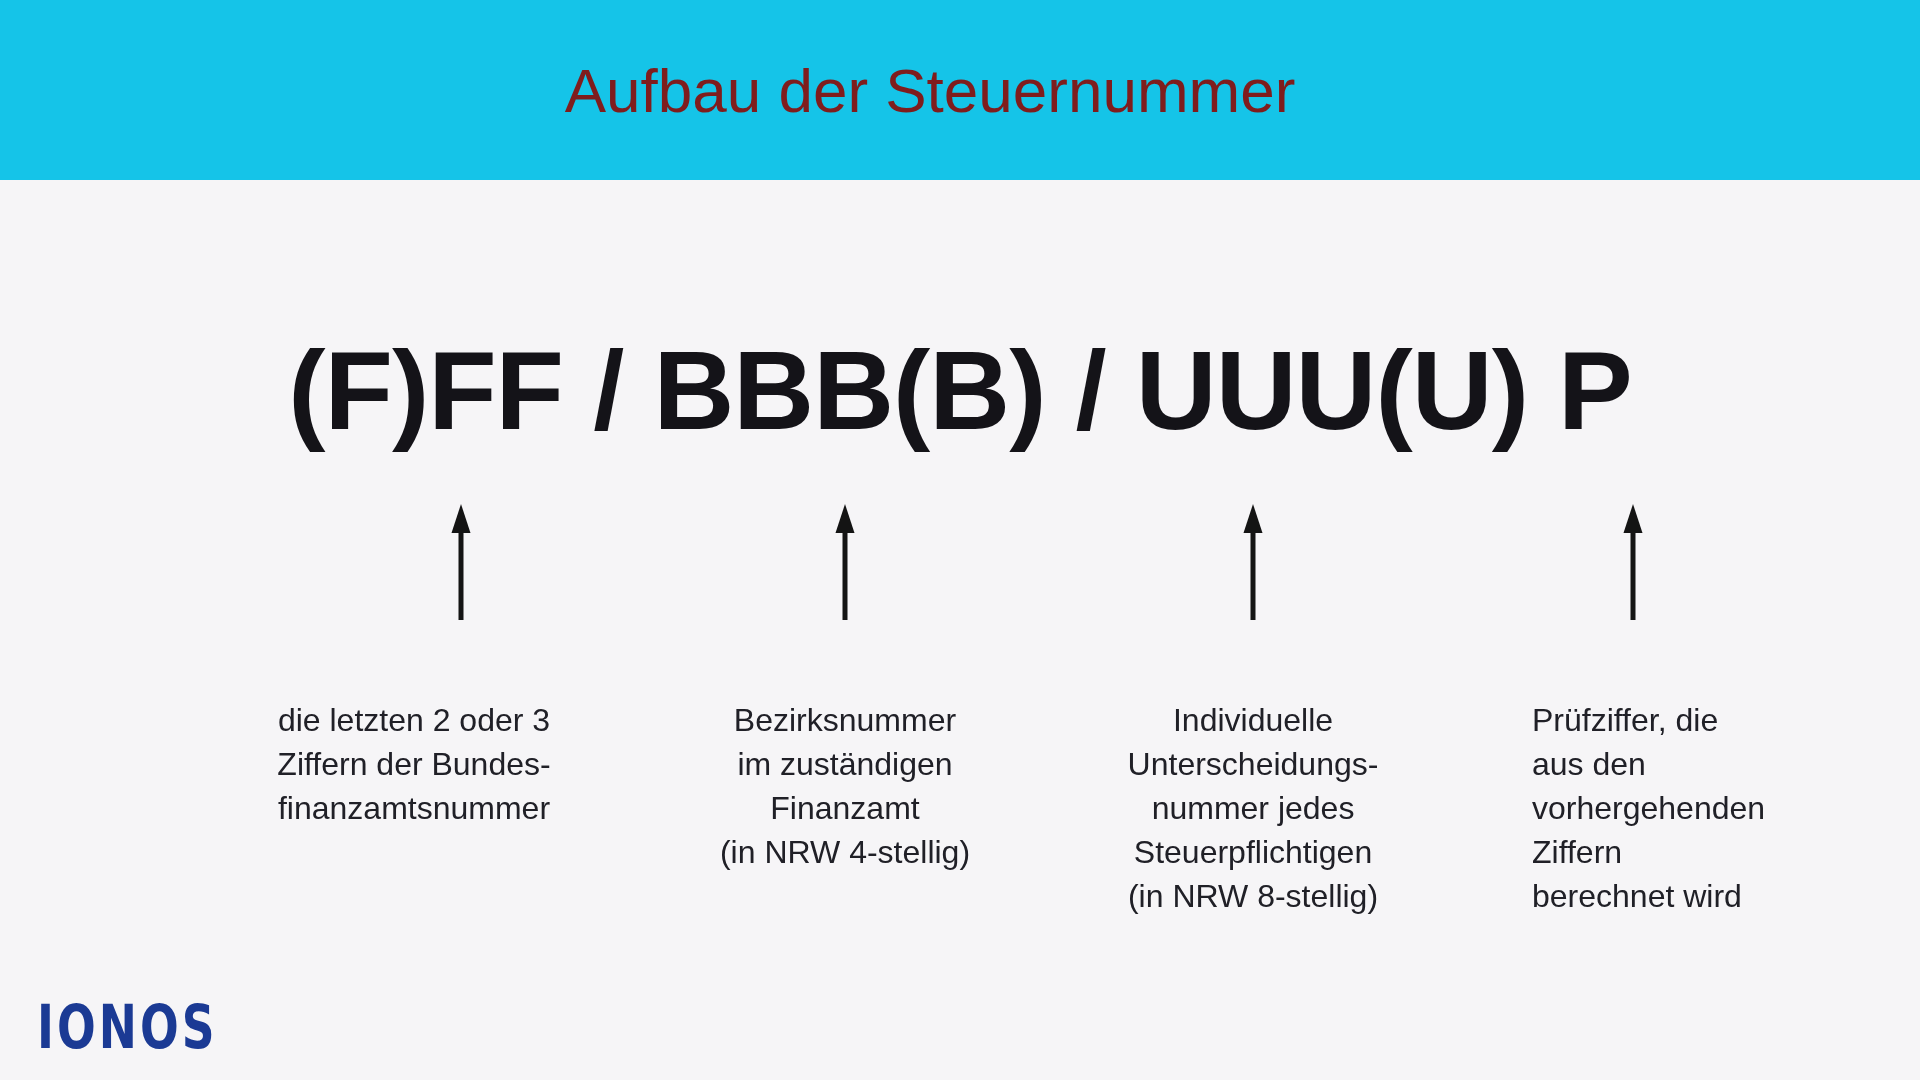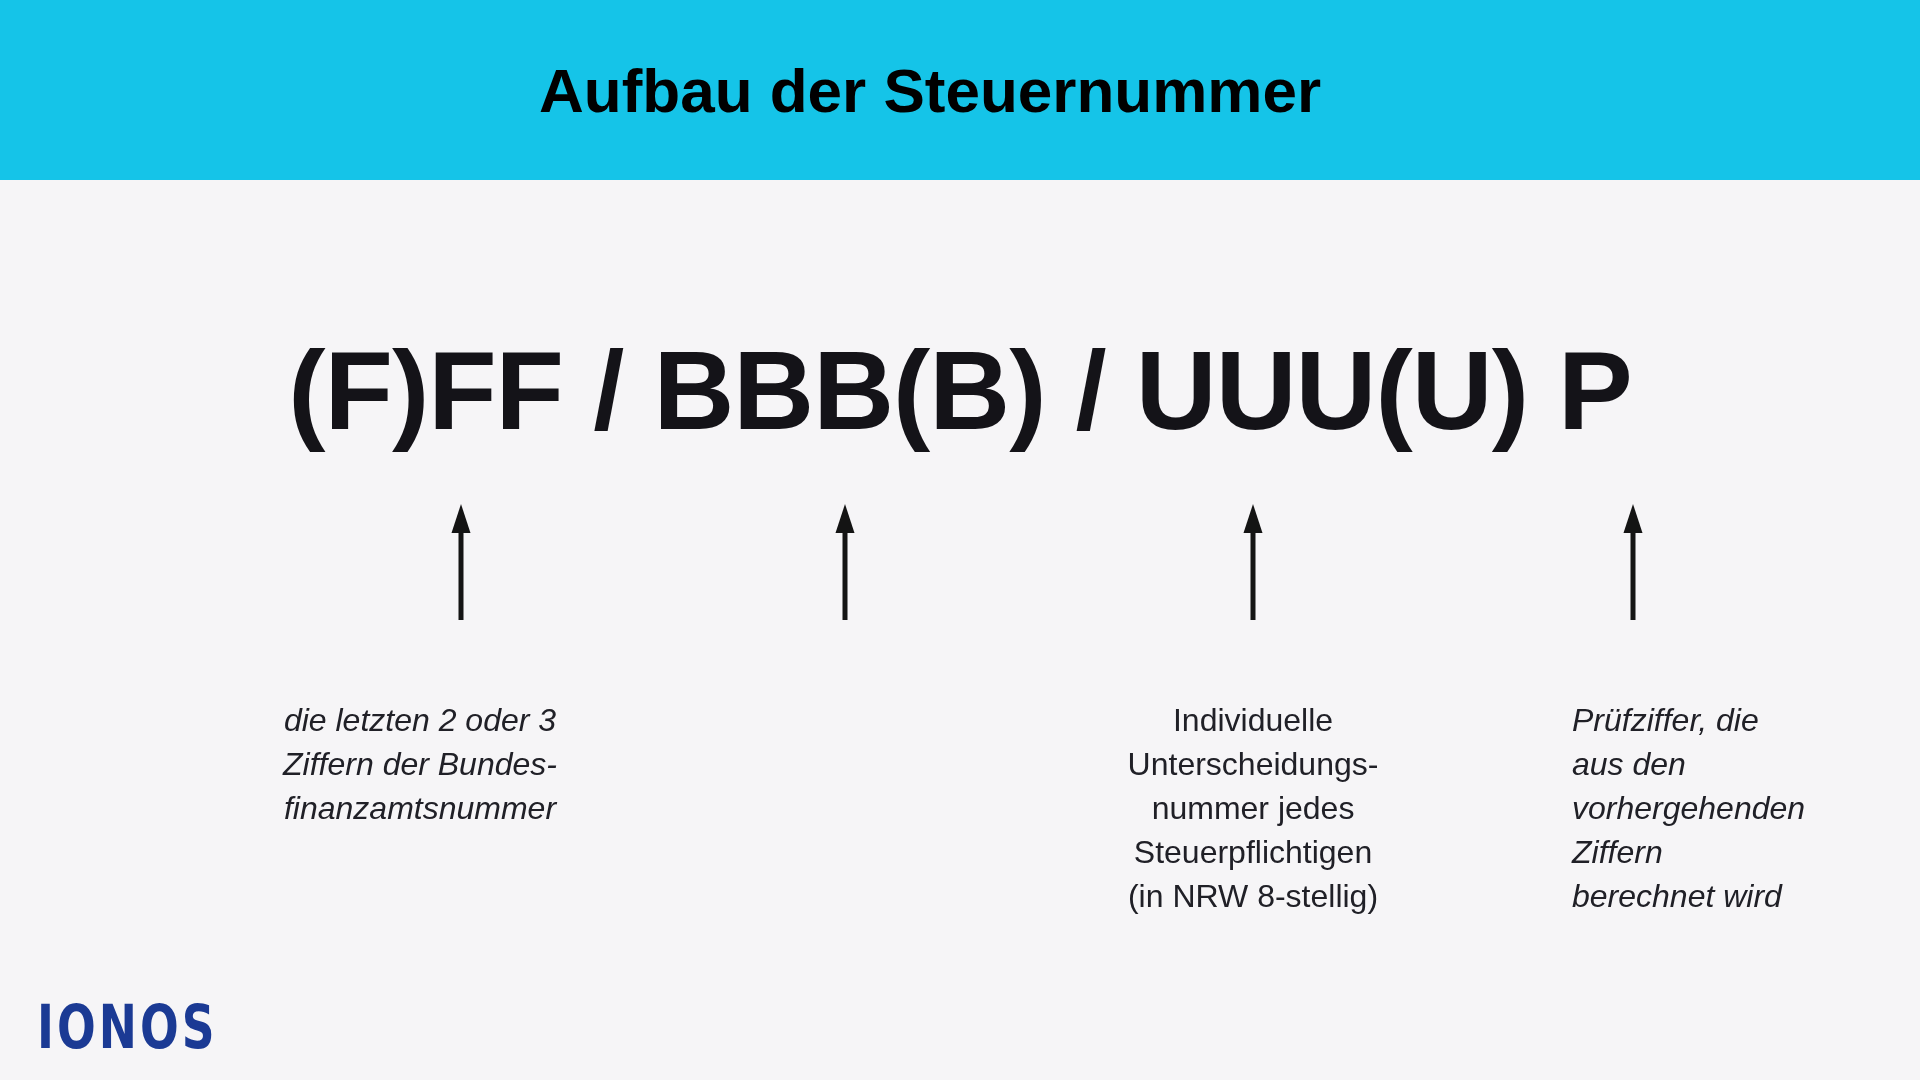--- a/index.html
+++ b/index.html
@@ -17,23 +17,23 @@
     position: absolute;
     top: 0; left: 0;
     width: 1920px;
     height: 180px;
     background: #15C4E8;
     display: flex;
     align-items: center;
     justify-content: center;
   }
   .header-title {
-    color: #000000;
+    color: #7f1d1d;
     font-size: 62px;
-    font-weight: bold;
+    font-weight: normal;
     letter-spacing: 0px;
     transform: translateX(-30px);
   }
 
   .formula {
     position: absolute;
     top: 292px;
     left: 0;
     width: 1920px;
     text-align: center;
@@ -60,24 +60,24 @@
   .annotation {
     position: absolute;
     top: 698px;
     font-size: 32px;
     line-height: 44px;
     color: #202027;
     white-space: pre-line;
   }
   .annotation.center { text-align: center; }
   .annotation.left   { text-align: left; }
-  .annotation-1 { left: 230px;  width: 380px; font-style: italic; }
+  .annotation-1 { left: 224px;  width: 380px; }
   .annotation-2 { left: 672px;  width: 346px; }
   .annotation-3 { left: 1076px; width: 354px; }
-  .annotation-4 { left: 1572px; width: 330px; font-style: italic; }
+  .annotation-4 { left: 1532px; width: 330px; }
 
   .logo {
     position: absolute;
     left: 37px;
     top: 992px;
     font-size: 60px;
     font-weight: bold;
     letter-spacing: 4px;
     color: #1B3A94;
     transform: scaleX(0.76);
@@ -118,20 +118,24 @@
     <svg viewBox="0 0 26 118" xmlns="http://www.w3.org/2000/svg">
       <line x1="13" y1="117" x2="13" y2="22" stroke="#141414" stroke-width="5"></line>
       <polygon points="13,1 22.5,30 3.5,30" fill="#141414"></polygon>
     </svg>
   </div>
 
   <div class="annotation annotation-1 center">die letzten 2 oder 3
 Ziffern der Bundes-
 finanzamtsnummer</div>
 
+  <div class="annotation annotation-2 center">Bezirksnummer
+im zuständigen
+Finanzamt
+(in NRW 4-stellig)</div>
 
   <div class="annotation annotation-3 center">Individuelle
 Unterscheidungs-
 nummer jedes
 Steuerpflichtigen
 (in NRW 8-stellig)</div>
 
   <div class="annotation annotation-4 left">Prüfziffer, die
 aus den
 vorhergehenden

